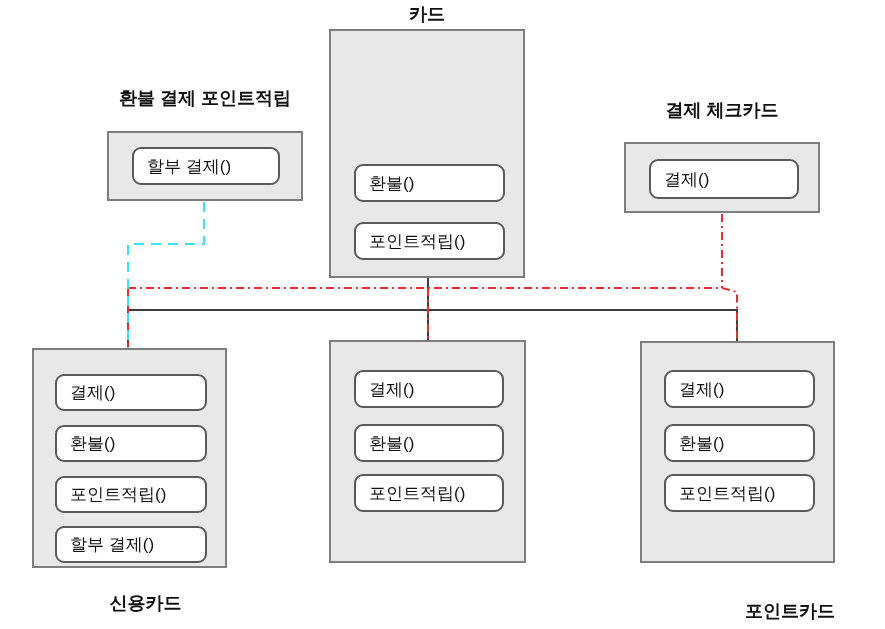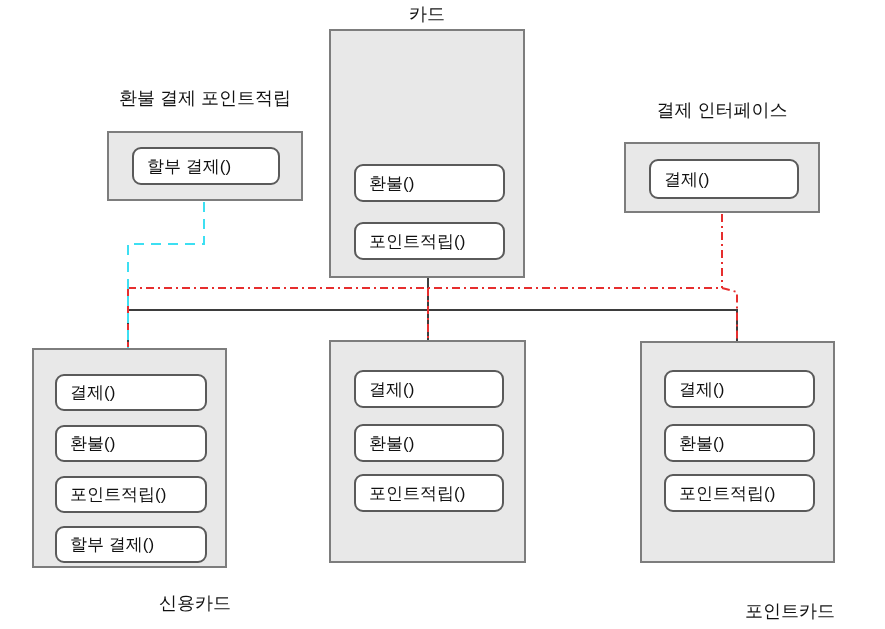--- a/index.html
+++ b/index.html
@@ -29,20 +29,21 @@
     display:flex;
     align-items:center;
     padding-left:13px;
     white-space:nowrap;
   }
   .title{
     position:absolute;
     font-size:18px;
     text-align:center;
     white-space:nowrap;
+    font-weight:bold;
   }
 </style>
 </head>
 <body>
 
 <div id="canvas">
 
   <svg class="wires" viewBox="0 0 885 629" xmlns="http://www.w3.org/2000/svg">
     <path d="M428 278 L428 341 M128 310 L738 310 M128 310 L128 349 M737 310 L737 342" fill="none" stroke-width="2" stroke="#3d3d3d"></path>
     <path d="M722 214 L722 288 M128 288 L722 288 L737 292 L737 342 M128 288 L128 349 M428 288 L428 341" fill="none" stroke-width="2" stroke-dasharray="8 4 2 4" stroke="#e62e2e"></path>
@@ -53,32 +54,32 @@
   <div class="cls" style="left:329px;top:29px;width:196px;height:249px;">
     <div class="pill" style="left:23px;top:133px;width:151px;height:38px;">환불()</div>
     <div class="pill" style="left:23px;top:191px;width:151px;height:38px;">포인트적립()</div>
   </div>
 
   <div class="title" style="left:107px;top:86px;width:196px;">환불 결제 포인트적립</div>
   <div class="cls" style="left:107px;top:131px;width:196px;height:70px;">
     <div class="pill" style="left:23px;top:14px;width:148px;height:38px;">할부 결제()</div>
   </div>
 
-  <div class="title" style="left:624px;top:98px;width:196px;">결제 인터페이스</div>
+  <div class="title" style="left:624px;top:98px;width:196px;">결제 체크카드</div>
   <div class="cls" style="left:624px;top:142px;width:196px;height:71px;">
     <div class="pill" style="left:23px;top:15px;width:150px;height:40px;">결제()</div>
   </div>
 
   <div class="cls" style="left:32px;top:348px;width:195px;height:220px;">
     <div class="pill" style="left:21px;top:24px;width:152px;height:37px;">결제()</div>
     <div class="pill" style="left:21px;top:75px;width:152px;height:37px;">환불()</div>
     <div class="pill" style="left:21px;top:126px;width:152px;height:37px;">포인트적립()</div>
     <div class="pill" style="left:21px;top:176px;width:152px;height:37px;">할부 결제()</div>
   </div>
-  <div class="title" style="left:36px;top:591px;width:195px;text-align:right;">신용카드</div>
+  <div class="title" style="left:48px;top:591px;width:195px;">신용카드</div>
 
   <div class="cls" style="left:329px;top:340px;width:197px;height:223px;">
     <div class="pill" style="left:23px;top:28px;width:150px;height:38px;">결제()</div>
     <div class="pill" style="left:23px;top:82px;width:150px;height:38px;">환불()</div>
     <div class="pill" style="left:23px;top:132px;width:150px;height:38px;">포인트적립()</div>
   </div>
 
   <div class="cls" style="left:640px;top:341px;width:195px;height:222px;">
     <div class="pill" style="left:22px;top:27px;width:151px;height:38px;">결제()</div>
     <div class="pill" style="left:22px;top:81px;width:151px;height:38px;">환불()</div>

